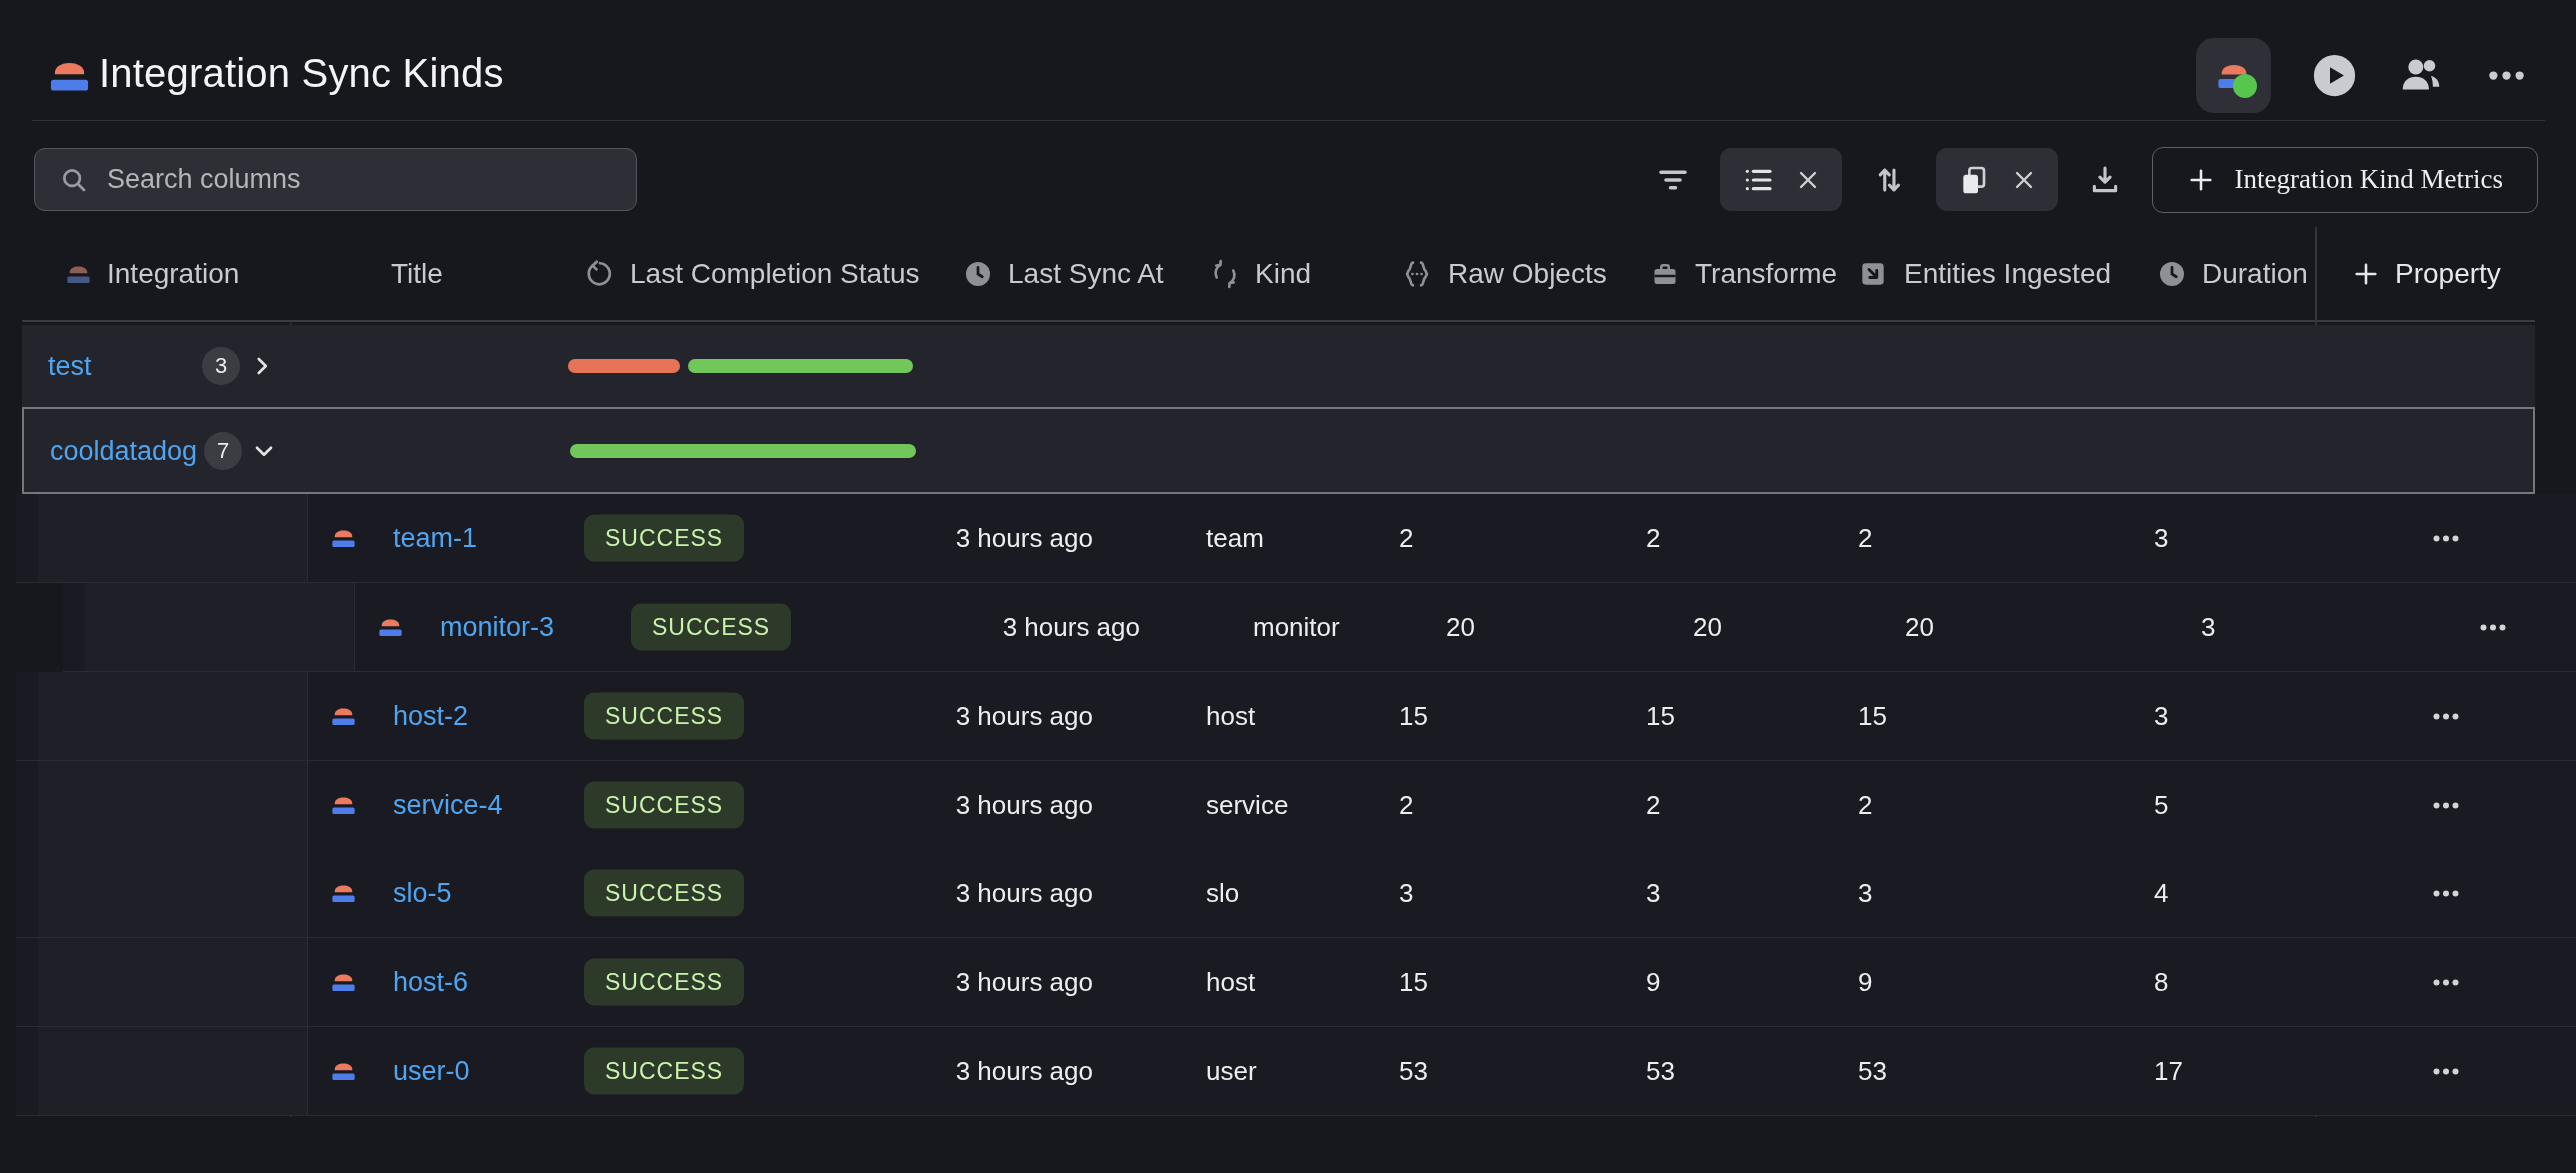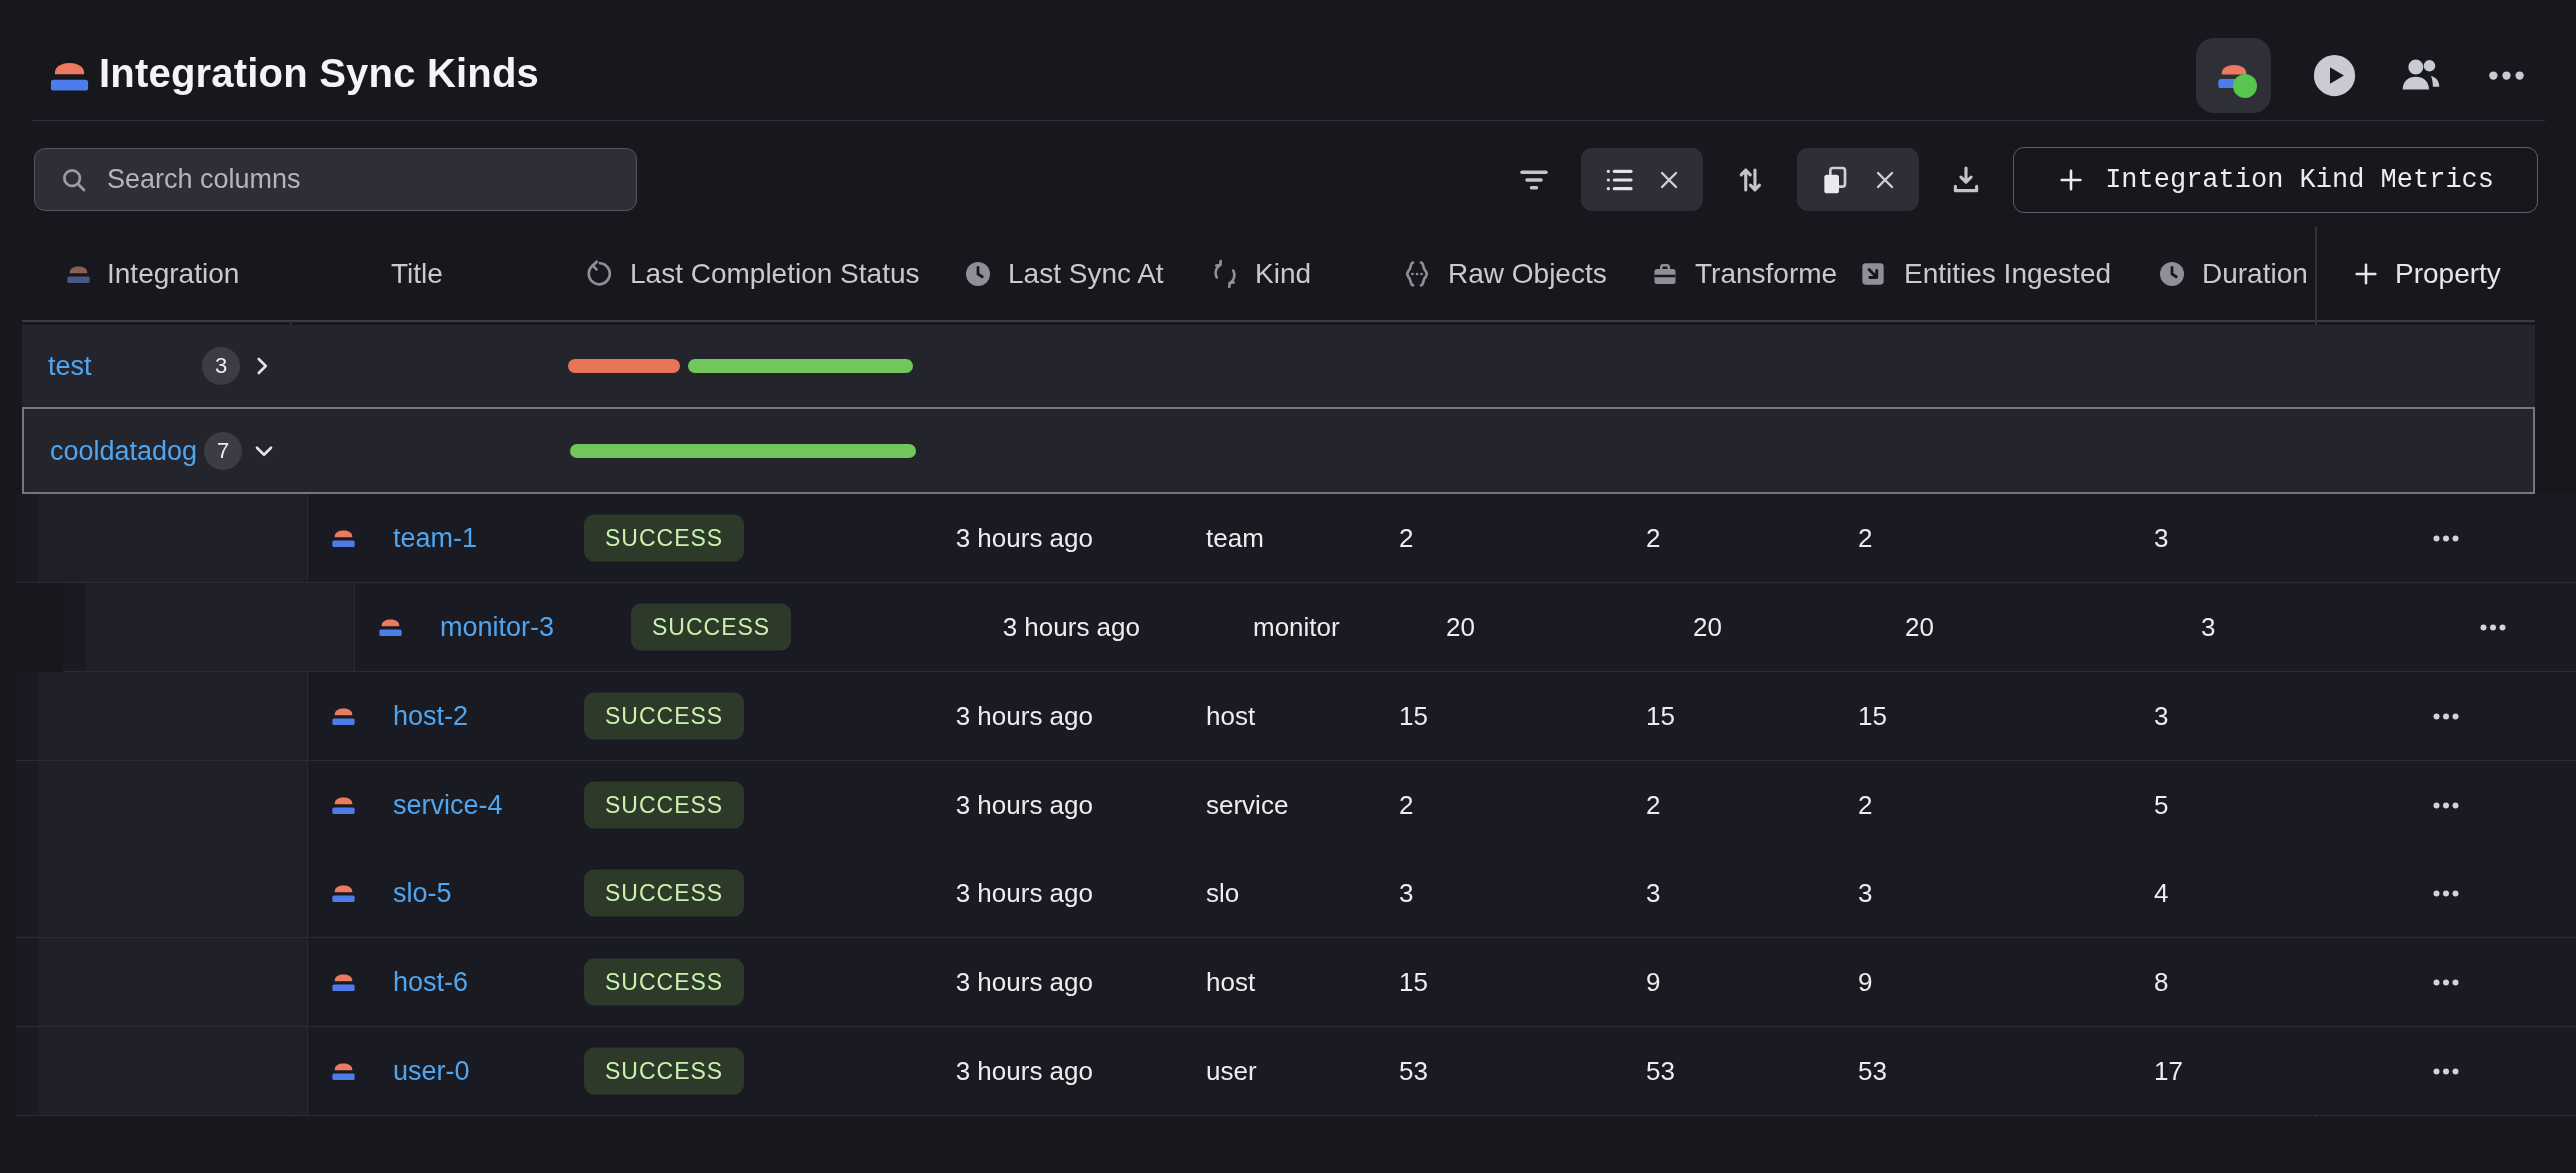--- a/index.html
+++ b/index.html
@@ -9,37 +9,37 @@
     --btnbg:#2d2e36; --border:#5e5f68; --selborder:#76777e; --badge:#3b3c44;
   }
   *{margin:0;padding:0;box-sizing:border-box;}
   html,body{width:2576px;height:1173px;overflow:hidden;background:var(--page);
     font-family:"Liberation Sans", sans-serif;color:var(--text);}
   #page{position:relative;width:2576px;height:1173px;background:var(--page);}
   .abs{position:absolute;}
   svg{display:block;}
 
   
-  .page-title{left:99px;top:51px;font-size:40px;font-weight:700;letter-spacing:0.2px;color:#f4f4f6;}
+  .page-title{left:99px;top:51px;font-size:40px;font-weight:400;letter-spacing:0.2px;color:#f4f4f6;}
   .top-divider{left:32px;top:120px;width:2513px;height:1px;background:#30313a;}
   .topbar-actions{right:47px;top:36px;display:flex;align-items:center;gap:41px;height:79px;}
   .ws-btn{width:75px;height:75px;border-radius:18px;background:#2e2f37;display:flex;align-items:center;justify-content:center;position:relative;border:none;cursor:pointer;}
   .ws-dot{position:absolute;right:14px;bottom:15px;width:24px;height:24px;border-radius:50%;}
   .icon-btn{background:none;border:none;cursor:pointer;color:#c9cad2;display:flex;align-items:center;justify-content:center;}
 
   
   .search-box{left:34px;top:148px;width:603px;height:63px;background:var(--btnbg);
     border:1px solid #54555e;border-radius:11px;display:flex;align-items:center;gap:18px;padding:0 24px;}
   .search-box input{flex:1;background:transparent;border:none;outline:none;color:#e5e6e9;
     font-size:27px;font-family:"Liberation Sans",sans-serif;}
   .search-box input::placeholder{color:#b4b5bb;}
   .controls-right{position:absolute;right:38px;top:146px;display:flex;align-items:center;gap:30px;height:67px;}
   .tool-group{height:63px;background:var(--btnbg);border-radius:11px;display:flex;align-items:center;gap:22px;padding:0 22px;color:#d4d5da;}
   .metrics-btn{height:66px;border:1px solid var(--border);border-radius:11px;background:transparent;
-    display:flex;align-items:center;gap:20px;padding:0 43px;color:#eceded;font-size:27px;cursor:pointer;font-family:Liberation Mono, monospace;}
+    display:flex;align-items:center;gap:20px;padding:0 34px;color:#eceded;font-size:27px;cursor:pointer;font-family:Liberation Serif, serif;}
 
   
   .thead{left:0;top:227px;width:2576px;height:94px;}
   .th{position:absolute;top:0;height:94px;display:flex;align-items:center;gap:15px;color:#c9cad0;font-size:28px;}
   .th .hicon{color:var(--dim);}
   .thead-border{left:22px;top:320px;width:2513px;height:2px;background:var(--hline);}
 
   
   .vline{width:2px;background:#33343b;}
 

